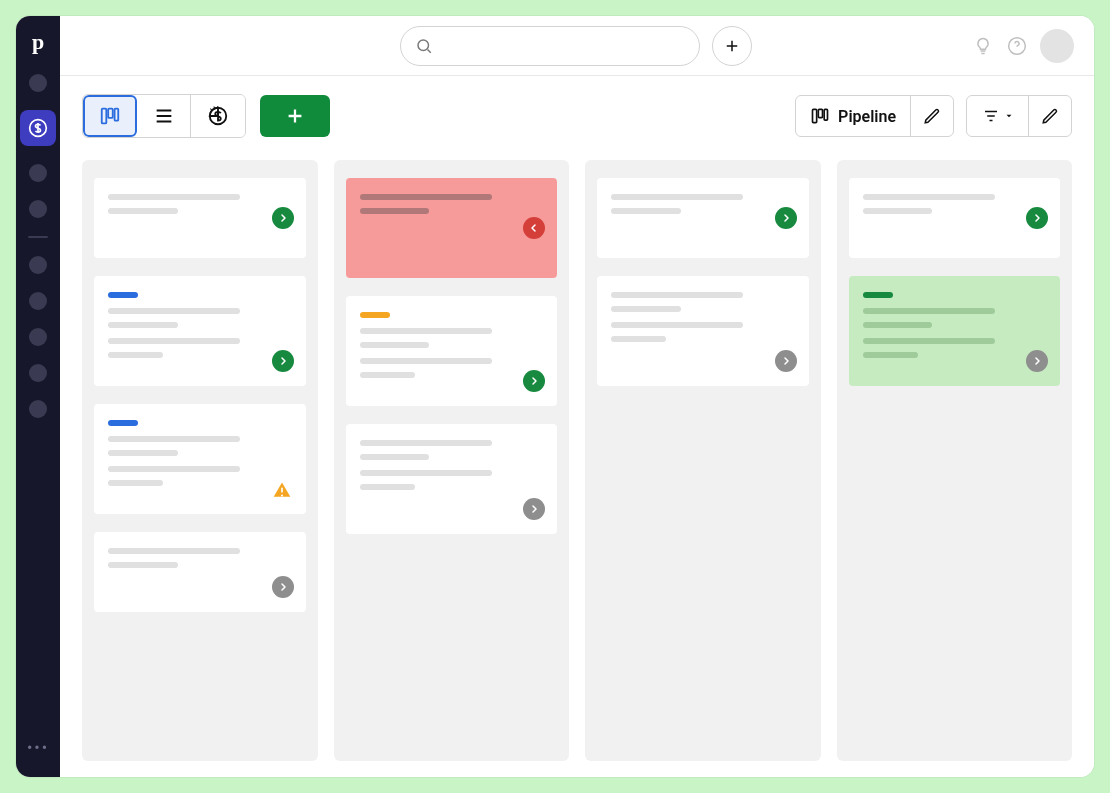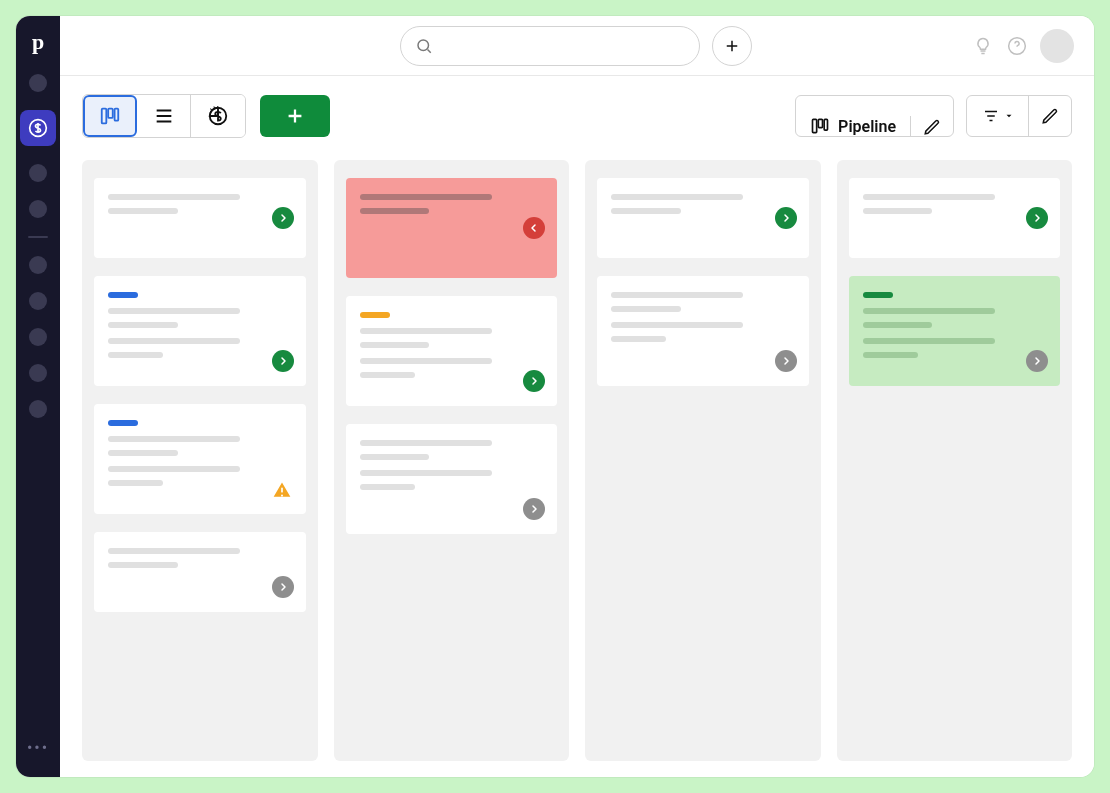--- a/index.html
+++ b/index.html
@@ -134,21 +134,20 @@
     width: 70px; height: 42px;
     background: #0F8B3B;
     border-radius: 6px;
     display:flex; align-items:center; justify-content:center;
     color:#fff;
   }
   .toolbar-right { margin-left:auto; display:flex; gap:12px; align-items:center; }
   .pipeline-group {
     display:flex; border:1px solid #D3D3D3; border-radius:6px; overflow:hidden;
     height: 42px;
-    align-items: flex-end;
   }
   .pipeline-label {
     display:flex; align-items:center; gap:8px; padding: 0 14px;
     font-weight:600; font-size:16px; color:#111;
     border-right:1px solid #D3D3D3;
   }
   .pipeline-edit {
     width: 42px; display:flex; align-items:center; justify-content:center;
   }
   .filter-group {

